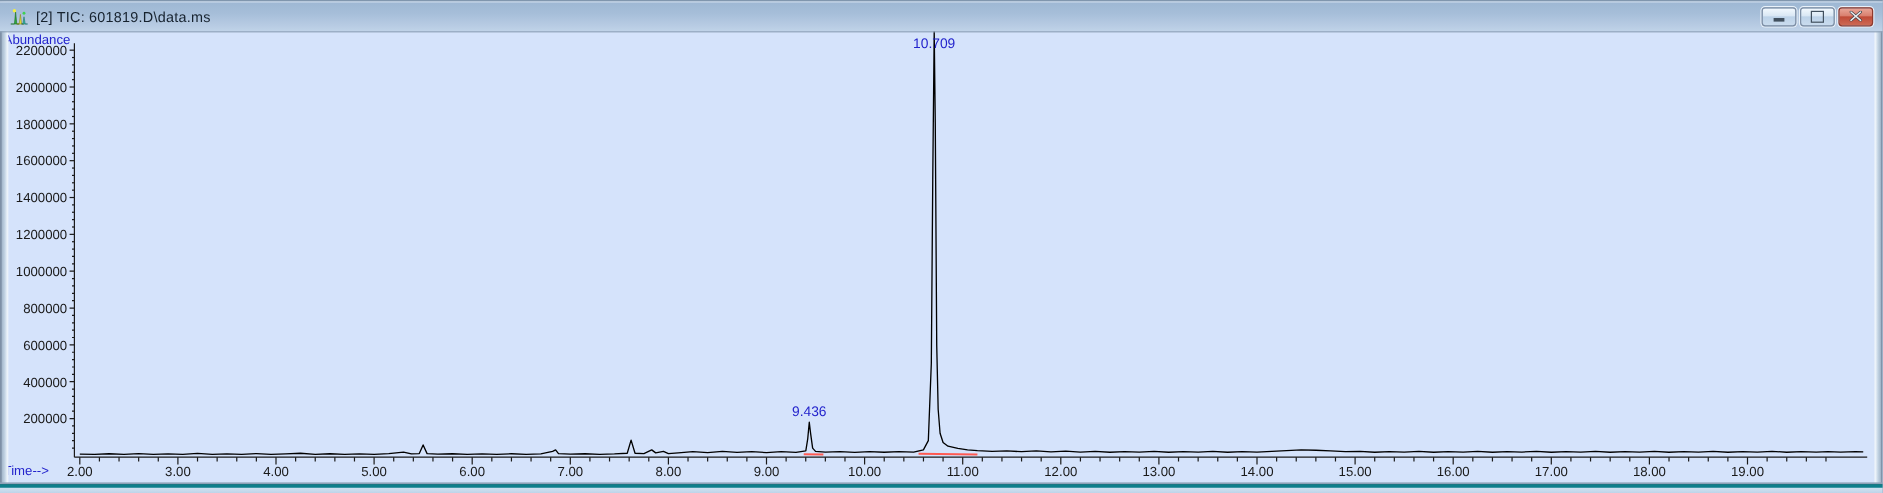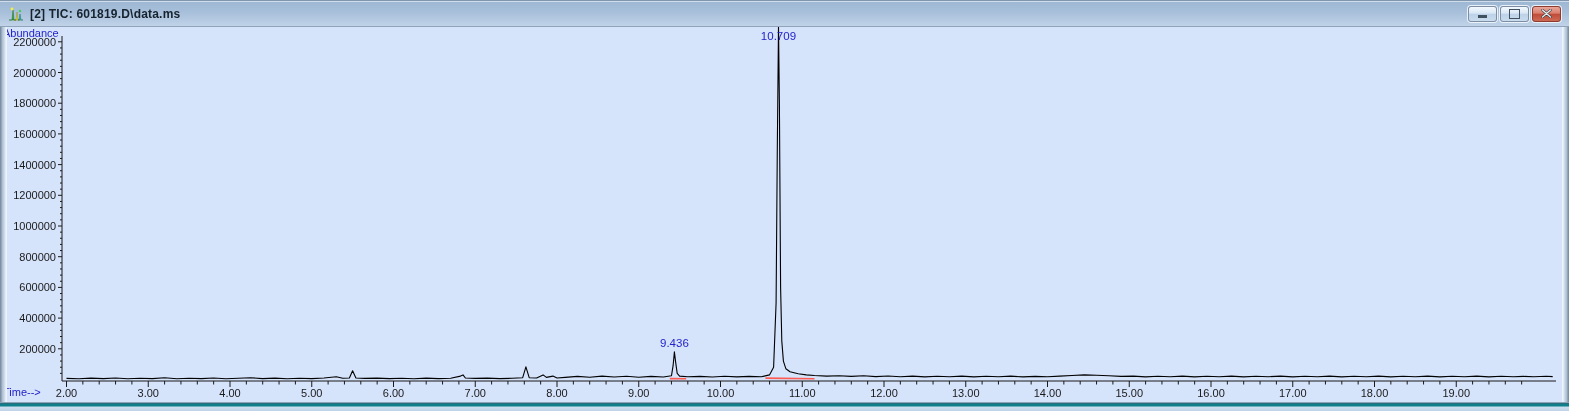--- a/index.html
+++ b/index.html
@@ -6,21 +6,21 @@
   .window{position:relative;width:1569px;height:411px;background:#d5e3fb;overflow:hidden;}
   .edge-left{position:absolute;left:0;top:0;width:7px;height:411px;
     background:linear-gradient(90deg,#7e90a6 0,#7e90a6 1px,#a9bccf 2px,#c3d4e4 4px,#ecf3fa 6px);z-index:5;}
   .edge-right{position:absolute;right:0;top:0;width:7px;height:411px;
     background:linear-gradient(270deg,#7e90a6 0,#7e90a6 1px,#a9bccf 2px,#c3d4e4 4px,#ecf3fa 6px);z-index:5;}
   .titlebar{position:absolute;left:0;top:0;right:0;height:25px;
     background:linear-gradient(180deg,#9db7d3 0%,#a6bed9 40%,#b7cbe3 80%,#c0d3e8 100%);
     border-top:1px solid #8096ad;border-bottom:1px solid #8fa3ba;
     box-shadow:inset 0 1px 0 #cfdded;display:flex;align-items:center;z-index:10;}
   .app-icon{width:16px;height:16px;margin:0 6px 0 8px;display:inline-block;}
-  .title{font-size:12px;color:#16222e;white-space:nowrap;letter-spacing:0.2px;font-weight:bold;}
+  .title{font-size:12px;color:#16222e;white-space:nowrap;letter-spacing:0.2px;}
   .controls{margin-left:auto;margin-right:8px;display:flex;gap:3px;}
   .wbtn{width:29px;height:16px;padding:0;border:1px solid #7d8ea4;border-radius:3px;
     background:linear-gradient(180deg,#f3f9fe 0%,#d9e7f4 45%,#bcd2e8 50%,#cadcee 100%);
     box-shadow:0 0 0 1px #e9f1f9;display:flex;align-items:center;justify-content:center;cursor:default;}
   .wbtn.close{border-color:#8f3a2e;background:linear-gradient(180deg,#e9a698 0%,#d97f6e 45%,#c04a37 50%,#cc6a55 100%);}
   .glyph-min{display:block;width:9px;height:3px;background:#41505e;margin-top:6px;}
   .glyph-max{display:block;width:9px;height:8px;border:1.5px solid #41505e;background:transparent;}
   .client{position:absolute;left:7px;top:26px;width:1555px;height:376px;background:#d5e3fb;}
   .bottom-strip{position:absolute;left:0;bottom:0;width:1569px;height:9px;z-index:6;
     background:linear-gradient(180deg,#8ea2b8 0,#8ea2b8 1px,#44606b 1px,#0e7f8b 2px,#0e7f8b 4px,#cfe0f0 5px,#bdd3e8 9px);}

